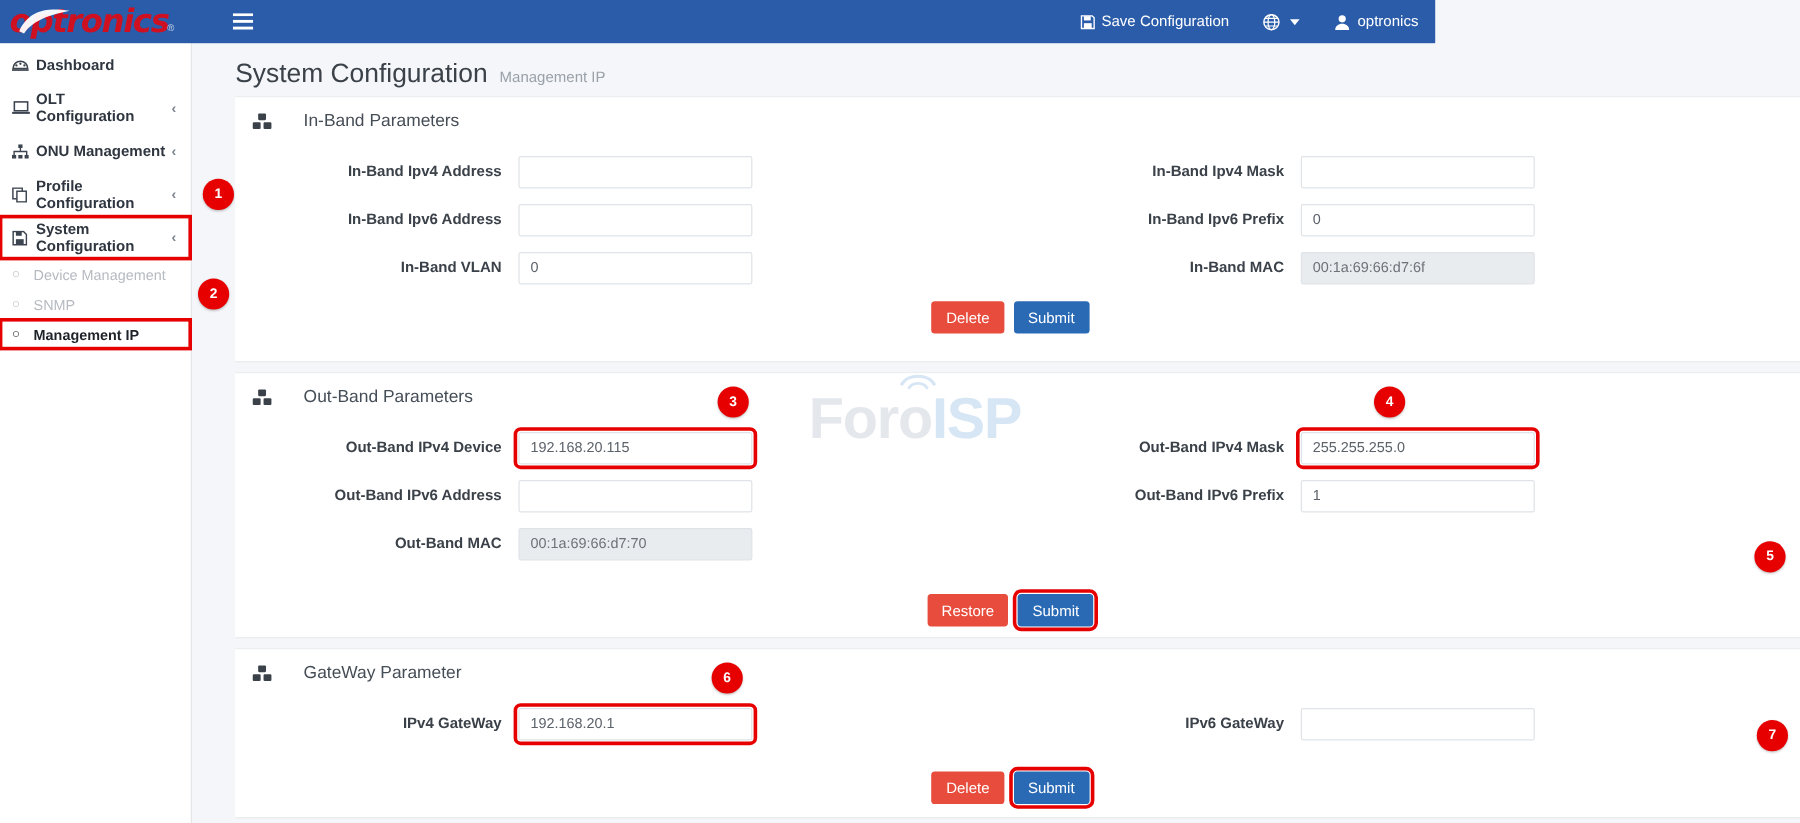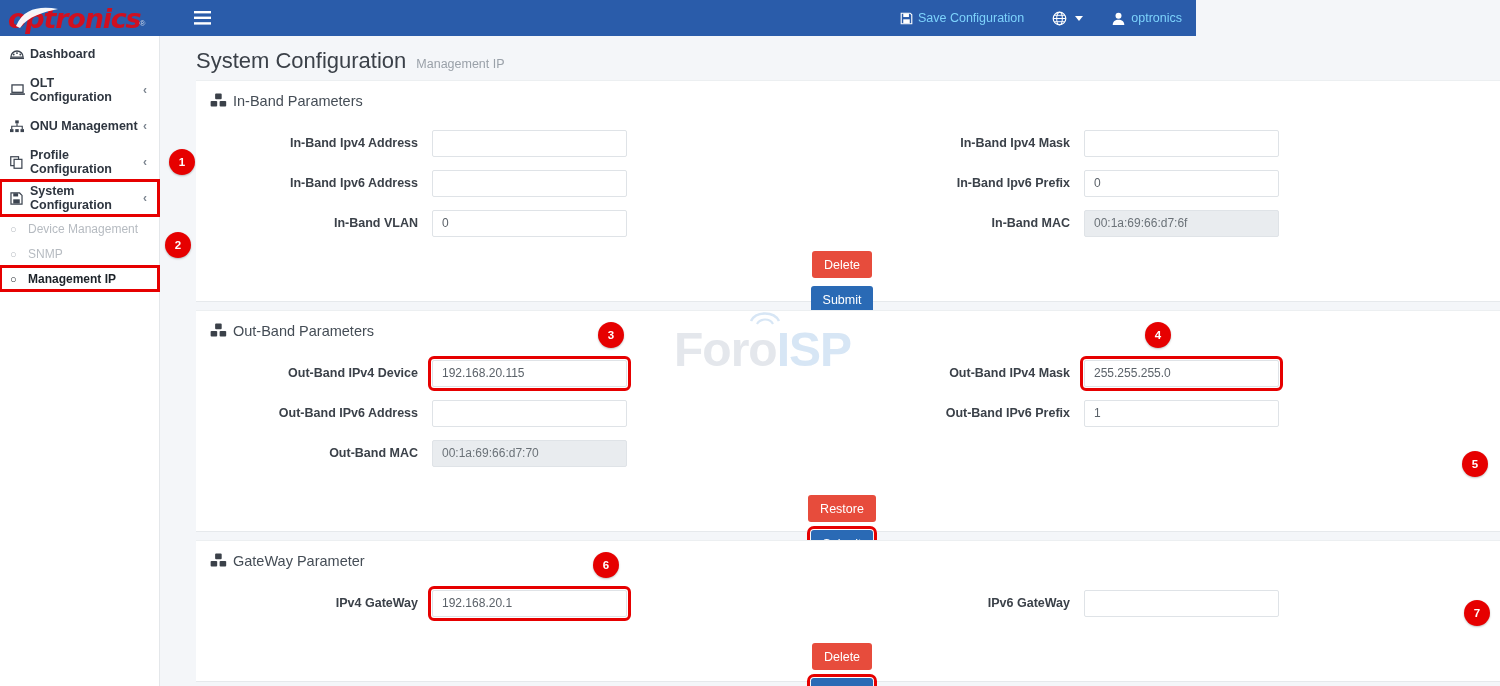--- a/index.html
+++ b/index.html
@@ -39,21 +39,21 @@
     font-size: 8px; color: #cbd6e8; position: relative;
     top: 5px; left: -1px; z-index: 4;
   }
   .hamburger {
     width: 40px; height: 36px;
     display: flex; align-items: center; justify-content: center;
     color: #ffffff; font-size: 17px; cursor: pointer;
   }
   .topbar-right {
     margin-left: auto; display: flex; align-items: center;
-    height: 36px; color: #7dd3fc; font-size: 12.5px;
+    height: 36px; color: #ffffff; font-size: 12.5px;
   }
   .tb-item {
     display: flex; align-items: center; gap: 5px;
     padding: 0 14px; height: 36px; cursor: pointer;
     white-space: nowrap;
   }
   .tb-item svg { display: block; }
   .caret-dn {
     width: 0; height: 0; margin-left: 3px;
     border-left: 4px solid transparent;
@@ -116,21 +116,21 @@
 
   .panel {
     background: #ffffff;
     border-top: 1px solid #eceff1;
     border-bottom: 1px solid #e6e9ec;
     margin: 0 0 8px 14px;
     width: 1304px;
     position: relative;
   }
   .panel-head {
-    display: flex; gap: 6px;
+    display: flex; align-items: center; gap: 26px;
     padding: 12px 0 6px 14px;
     font-size: 14.5px; color: #454d56;
   }
   .panel-head .ph-icon { color: #3b4149; display: flex; }
   .form-grid {
     display: flex; padding: 8px 0 0 0;
   }
   .col { width: 50%; }
   .frow {
     display: flex; align-items: center;
@@ -145,21 +145,21 @@
     border: 1px solid #dfe3e7; border-radius: 2px;
     background: #fff; font-size: 12px; color: #5b6269;
     padding: 0 9px; font-family: "Liberation Sans", sans-serif;
     position: relative;
   }
   .finput::placeholder { color: #b9bfc5; }
   .finput.disabled { background: #e9ecef; color: #6b7278; }
   .finput.boxed { outline: 3px solid #e60000; outline-offset: 1px; }
   .btn-row {
     display: flex; justify-content: center; align-items: center;
-    gap: 8px; padding: 8px 12px 14px 0; flex-direction: column;
+    gap: 8px; padding: 8px 12px 14px 0;
   }
   .btn {
     height: 27px; min-width: 55px; padding: 0 12px;
     border: none; border-radius: 3px;
     font-size: 12.5px; color: #fff; cursor: pointer;
     font-family: "Liberation Sans", sans-serif;
   }
   .btn-danger { background: #e74c3c; }
   .btn-primary { background: #2a6ab5; }
   .btn.boxed { outline: 3px solid #e60000; outline-offset: 1px; }

